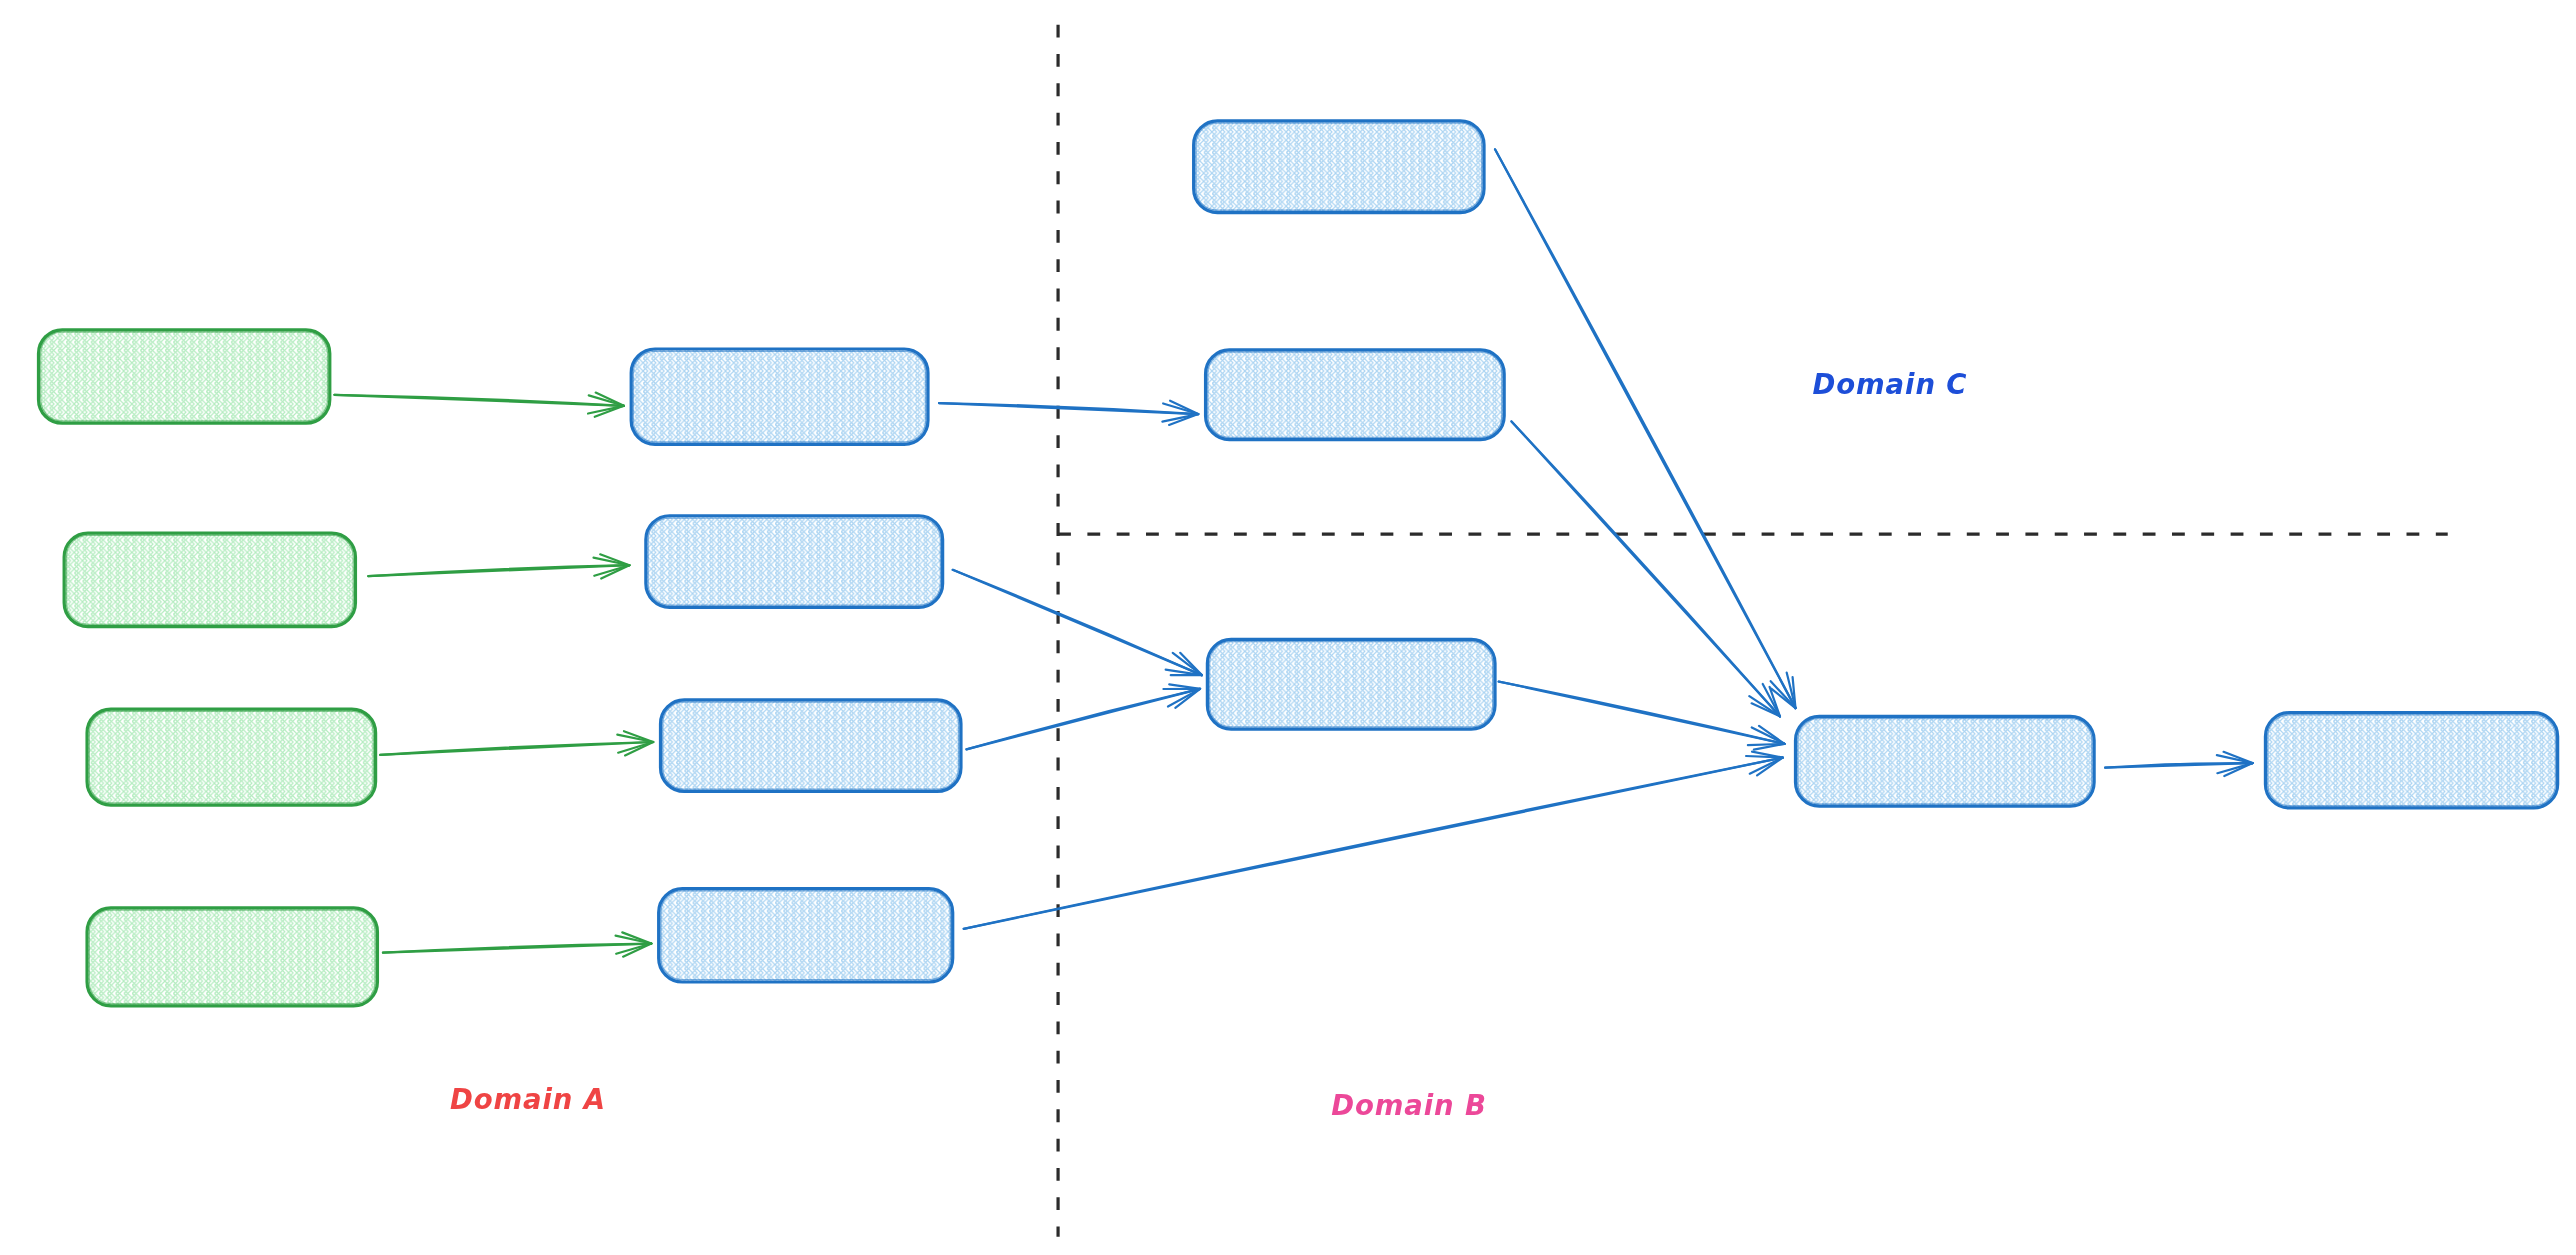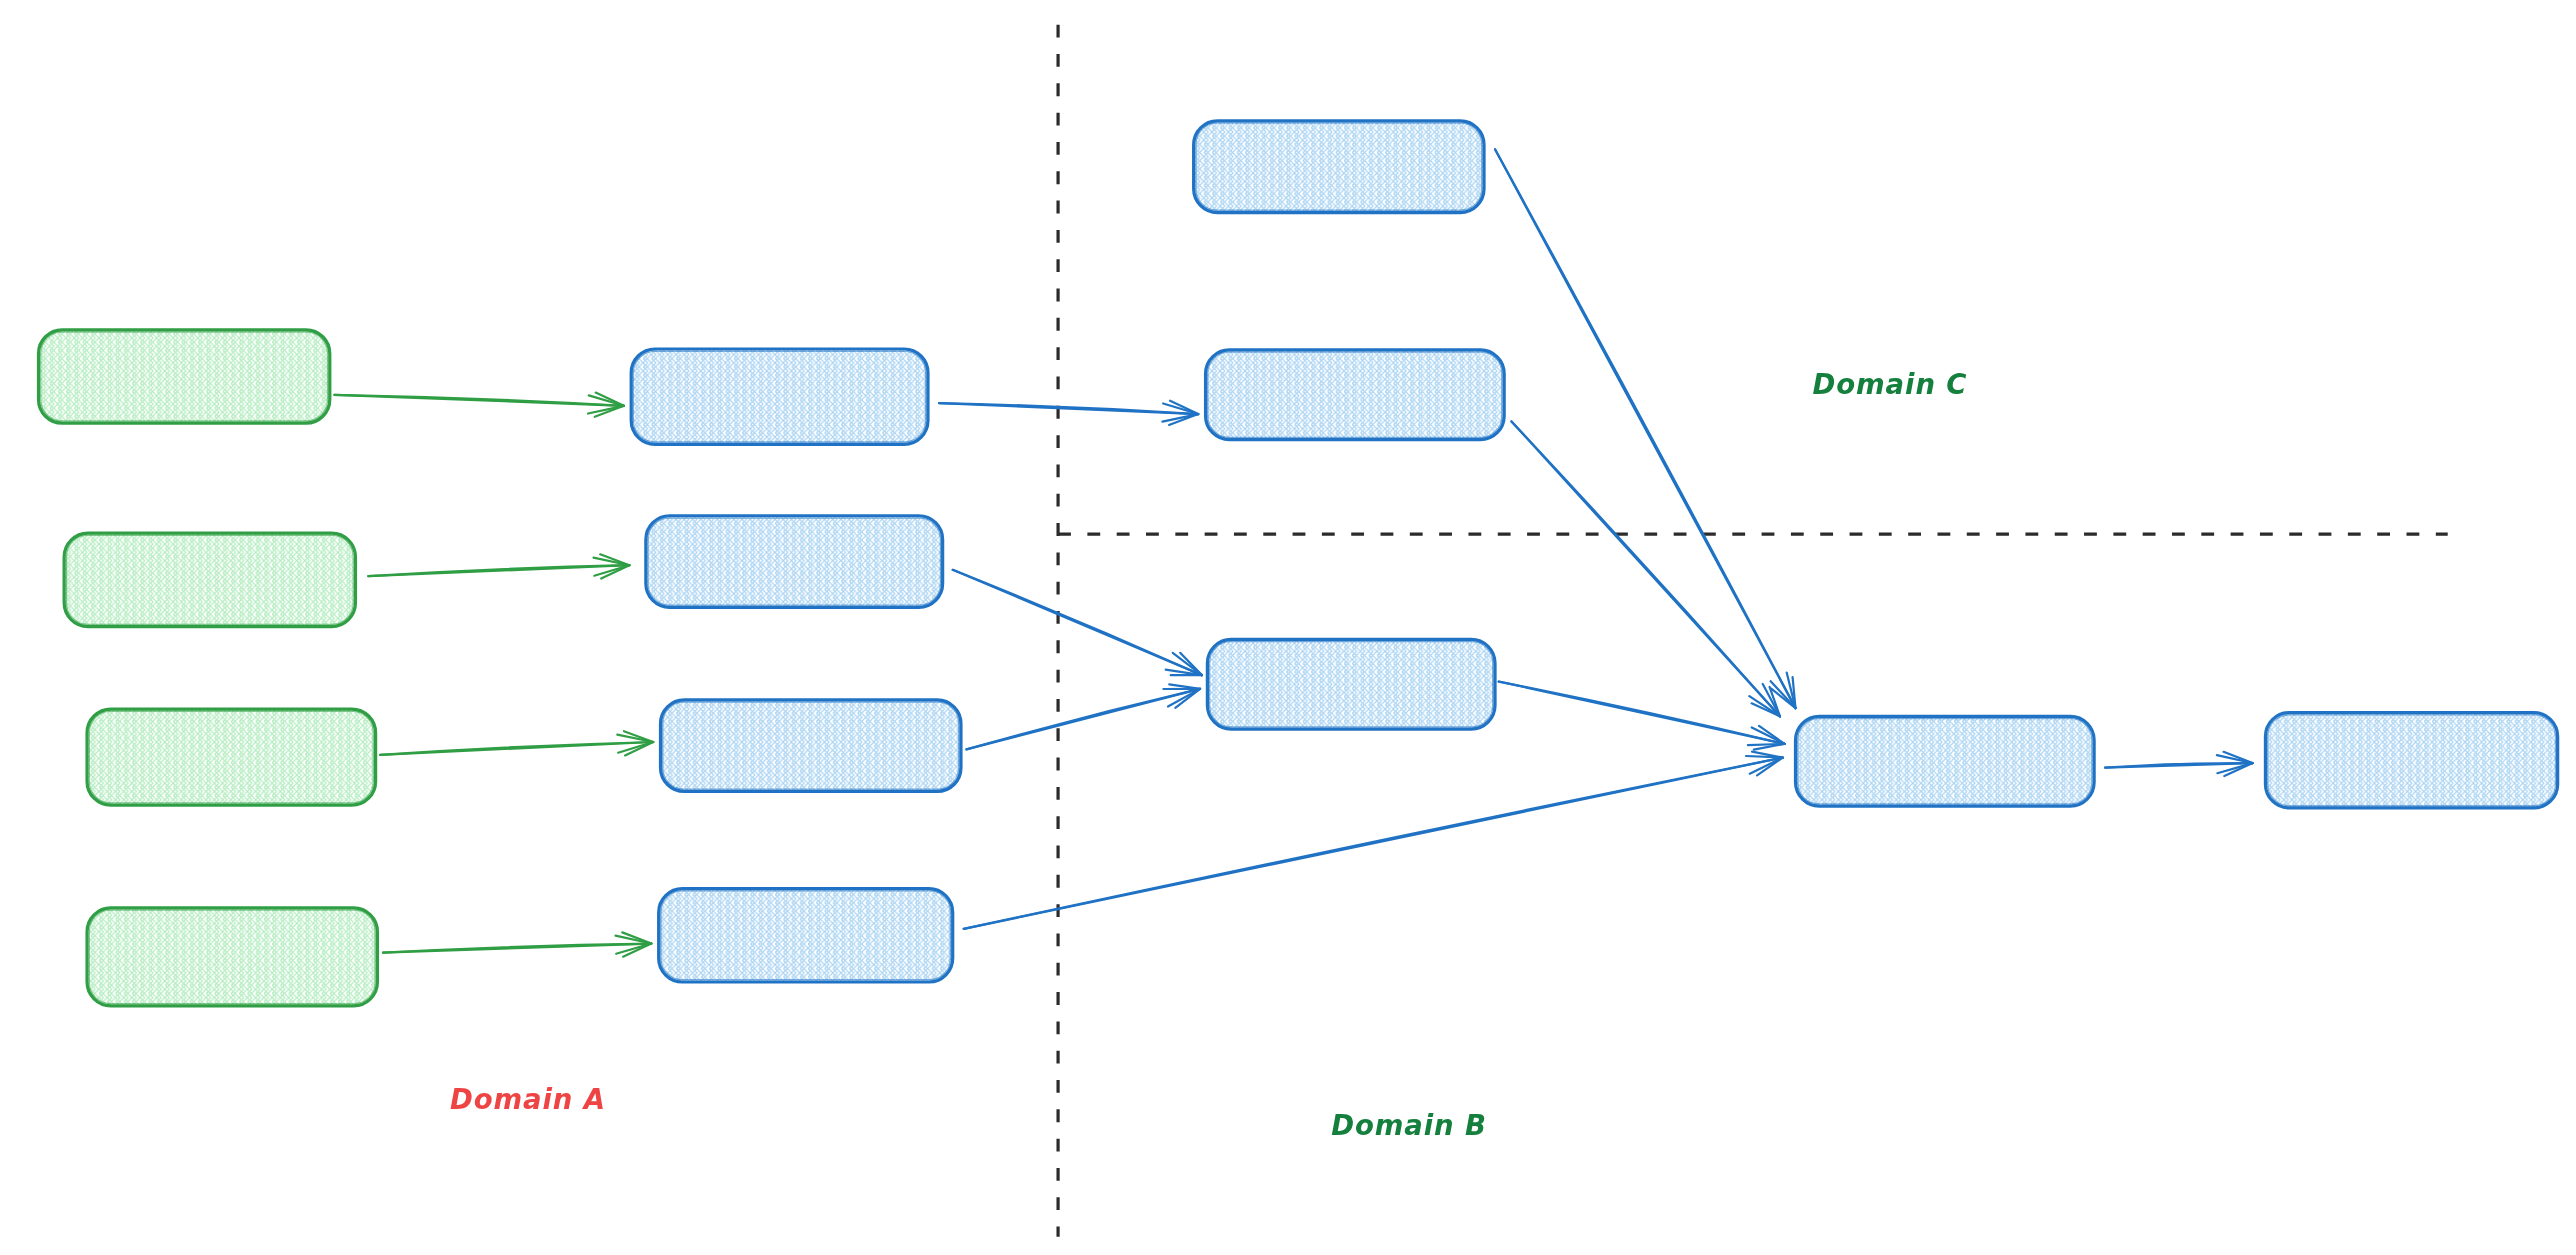--- a/index.html
+++ b/index.html
@@ -203,16 +203,16 @@
         </g>
         <g>
           <rect x="2473" y="778" width="319" height="104" rx="26" ry="26" fill="#ffffff" stroke="none"></rect>
           <rect x="2473" y="778" width="319" height="104" rx="26" ry="26" fill="url(#hatch-blue)" stroke="#1f72c4" stroke-width="3.5"></rect>
           <rect x="2475.5" y="780.5" width="314" height="99" rx="23" ry="23" fill="none" stroke="#1f72c4" stroke-width="1.4" opacity="0.55"></rect>
         </g>
       </g>
   </svg>
 
   <span class="domain-label" style="left: 528px; top: 1099px; color: #ef4444;">Domain A</span>
-  <span class="domain-label" style="left: 1409px; top: 1105px; color: #15803d; margin-top: 20px;">Domain B</span>
-  <span class="domain-label" style="left: 1890px; top: 384px; color: #15803d;">Domain C</span>
+  <span class="domain-label" style="left: 1409px; top: 1105px; color: #ec4899;">Domain B</span>
+  <span class="domain-label" style="left: 1890px; top: 384px; color: #1d4ed8;">Domain C</span>
 </div>
 
 
 </body></html>

